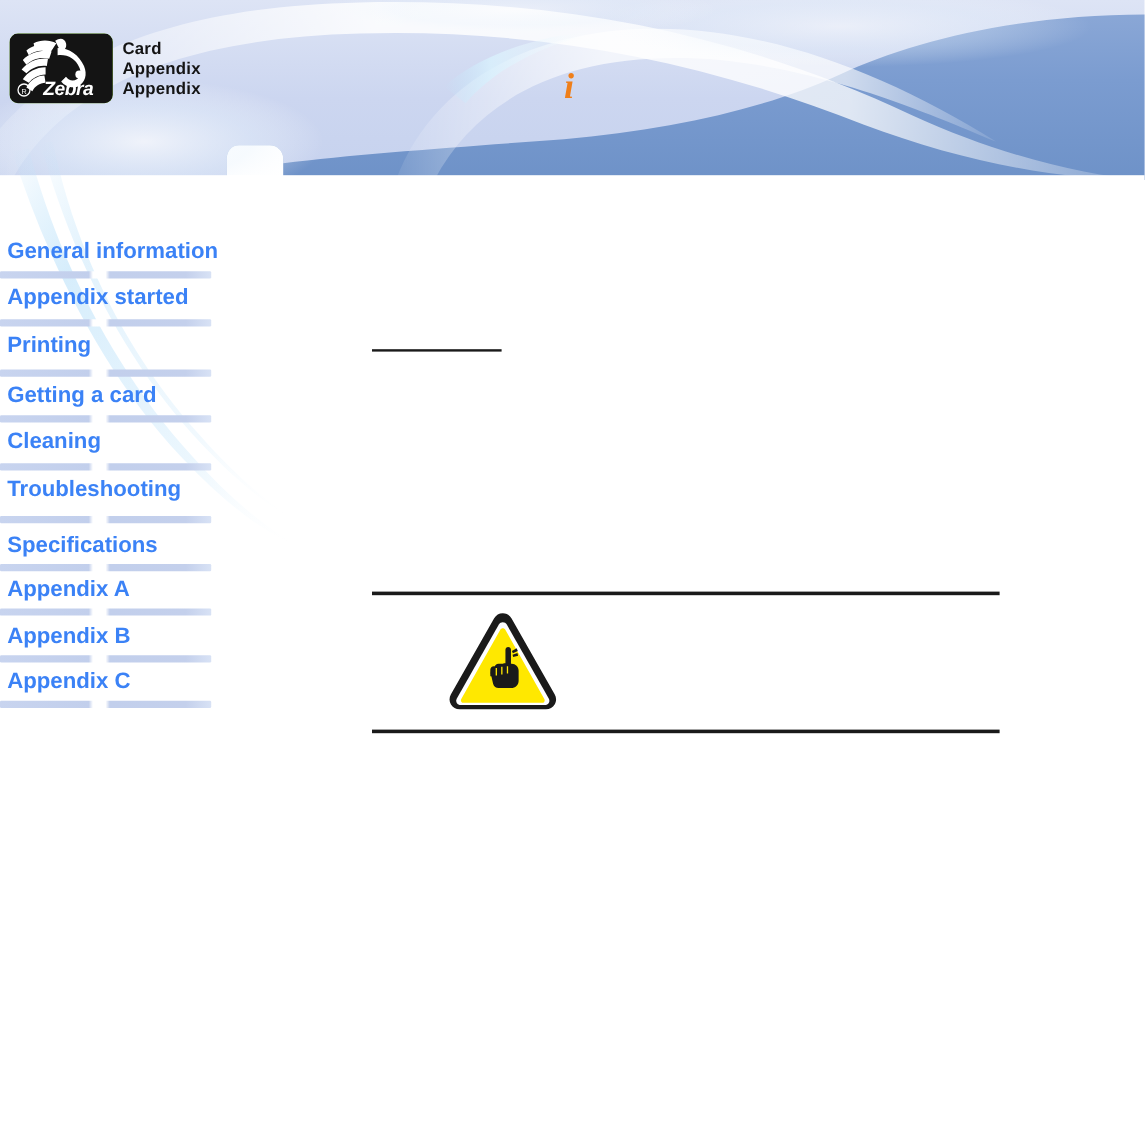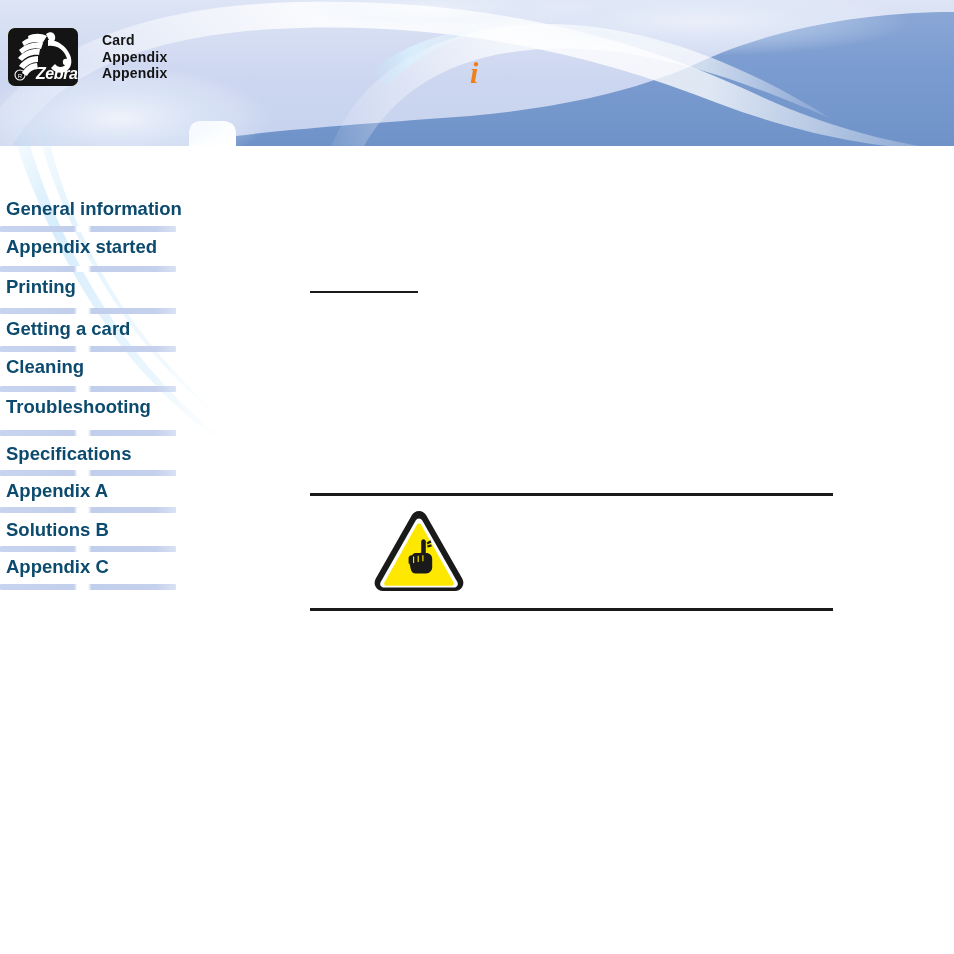--- a/index.html
+++ b/index.html
@@ -30,21 +30,21 @@
     width: 954px;
     height: 150px;
     overflow: hidden;
   }
   #banner-svg { display: block; }
 
   
   #logo-block {
     position: absolute;
     left: 8px; top: 28px;
-    width: 70px; height: 58px;
+    width: 86px; height: 58px;
     background: #4d7c0f;
     border-radius: 7px;
     overflow: hidden;
   }
   #logo-zebra-svg { display: block; }
 
   #logo-wordmark {
     position: absolute;
     left: 102px; top: 32px;
     width: 180px;
@@ -90,21 +90,21 @@
   .nav-item {
     position: absolute;
     left: 0;
     width: 230px;
     height: 30px;
   }
   .nav-label {
     position: absolute;
     left: 6px;
     top: 0;
-    color: #0c4a6e;
+    color: #3b82f6;
     font-family: "Liberation Sans", sans-serif;
     font-weight: bold;
     font-size: 18.5px;
     line-height: 22px;
     white-space: nowrap;
   }
   .nav-rule {
     position: absolute;
     left: 0;
     width: 176px;
@@ -339,21 +339,21 @@
         <span class="nav-label">Specifications</span>
       </div>
       <div class="nav-rule" style="top:320px"></div>
 
       <div class="nav-item" style="top:330px">
         <span class="nav-label">Appendix A</span>
       </div>
       <div class="nav-rule" style="top:357px"></div>
 
       <div class="nav-item" style="top:369px">
-        <span class="nav-label">Solutions B</span>
+        <span class="nav-label">Appendix B</span>
       </div>
       <div class="nav-rule" style="top:396px"></div>
 
       <div class="nav-item" style="top:406px">
         <span class="nav-label">Appendix C</span>
       </div>
       <div class="nav-rule" style="top:434px"></div>
 
     </div>
   </div>

